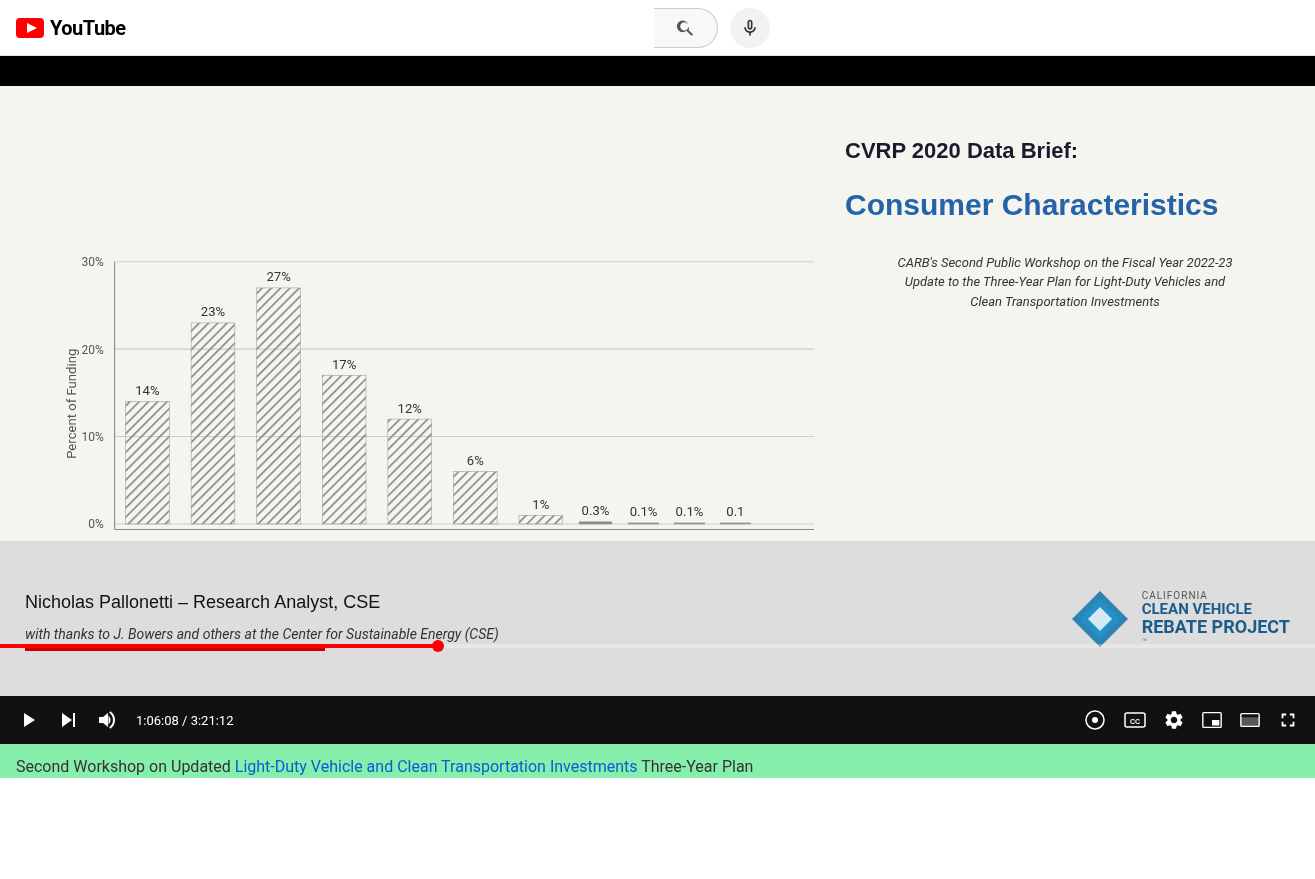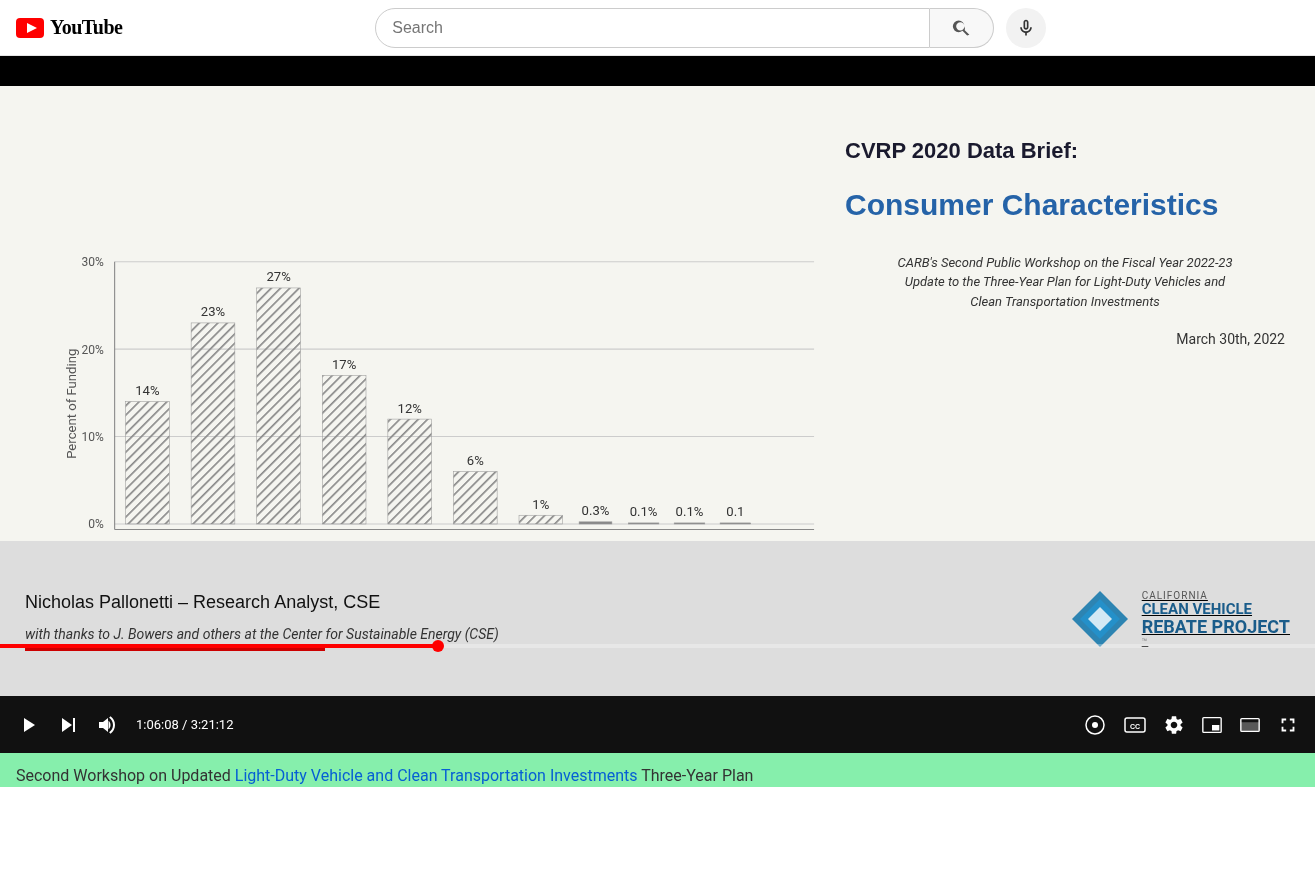--- a/index.html
+++ b/index.html
@@ -20,21 +20,20 @@
       background: #fff;
       border-bottom: 1px solid #e5e5e5;
       position: relative;
       z-index: 10;
     }
     #logo-area {
       display: flex;
       align-items: center;
       gap: 6px;
       flex-shrink: 0;
-      font-family: Liberation Serif, serif;
     }
     #yt-icon {
       width: 28px;
       height: 20px;
     }
     #logo-text {
       font-size: 20px;
       font-weight: 700;
       letter-spacing: -0.5px;
       color: #000;
@@ -269,21 +268,20 @@
       gap: 12px;
       flex-shrink: 0;
     }
     #cvrp-icon {
       width: 60px;
       height: 60px;
     }
     #cvrp-text {
       display: flex;
       flex-direction: column;
-      text-decoration: underline;
     }
     .cvrp-california {
       font-size: 10px;
       color: #555;
       letter-spacing: 1px;
       text-transform: uppercase;
     }
     .cvrp-clean {
       font-size: 15px;
       font-weight: 700;
@@ -328,23 +326,20 @@
 <header id="header">
   <div id="logo-area">
     <svg id="yt-icon" viewBox="0 0 28 20">
       <rect width="28" height="20" rx="4" fill="#FF0000"></rect>
       <polygon points="11,5 21,10 11,15" fill="white"></polygon>
     </svg>
     <span id="logo-text">YouTube</span>
   </div>
 
   <div id="search-area">
-    <div id="search-input-wrap">
-      <input id="search-input" type="text" placeholder="Search" style="">
-    </div>
     <button id="search-btn">
       <svg viewBox="0 0 24 24">
         <path d="M20.87 20.17l-5.59-5.59A7.5 7.5 0 0 0 15 10a7 7 0 1 0-7 7 7.5 7.5 0 0 0 4.58-1.57l5.59 5.59zM5 10a5 5 0 1 1 5 5 5 5 0 0 1-5-5z"></path>
       </svg>
     </button>
     <button id="mic-btn">
       <svg viewBox="0 0 24 24">
         <path d="M12 14c1.66 0 3-1.34 3-3V5c0-1.66-1.34-3-3-3S9 3.34 9 5v6c0 1.66 1.34 3 3 3zm-1-9c0-.55.45-1 1-1s1 .45 1 1v6c0 .55-.45 1-1 1s-1-.45-1-1V5zm6 6c0 2.76-2.24 5-5 5s-5-2.24-5-5H5c0 3.53 2.61 6.43 6 6.92V21h2v-3.08c3.39-.49 6-3.39 6-6.92h-2z"></path>
       </svg>
     </button>
@@ -415,21 +410,20 @@
           <line stroke="#888" stroke-width="1" x1="50" y1="385" x2="690" y2="385"></line>
 
           <text transform="rotate(-90, 15, 270)" x="15" y="270" text-anchor="middle" font-size="12" fill="#555">Percent of Funding</text>
         </svg>
       </div>
 
       <div id="title-area">
         <div class="slide-title-main">CVRP 2020 Data Brief:</div>
         <div class="slide-title-sub">Consumer Characteristics</div>
         <div class="slide-desc">CARB's Second Public Workshop on the Fiscal Year 2022-23<br>Update to the Three-Year Plan for Light-Duty Vehicles and<br>Clean Transportation Investments</div>
-        <div class="slide-date">March 30th, 2022</div>
       </div>
     </div>
 
     <div id="bottom-info" style="position:absolute; bottom:0; left:0; right:0; background:#ddd; padding:15px 25px; display:flex; align-items:center; justify-content:space-between; min-height:155px;">
       <div id="bottom-info-text">
         <div class="presenter-name">Nicholas Pallonetti – Research Analyst, CSE</div>
         <div class="presenter-thanks">with thanks to J. Bowers and others at the Center for Sustainable Energy (CSE)</div>
 
         <div style="width:300px; height:3px; background:#cc0000; margin-top:6px;"></div>
       </div>
@@ -449,21 +443,21 @@
       </div>
     </div>
 
     <div id="progress-area" style="position:absolute; bottom:48px; left:0; right:0; height:4px; background:rgba(255,255,255,0.3); cursor:pointer;">
       <div id="progress-fill" style="height:100%; background:#ff0000; width:33.3%; position:relative;">
         <div id="progress-dot" style="width:12px; height:12px; background:#ff0000; border-radius:50%; position:absolute; right:-6px; top:-4px;"></div>
       </div>
     </div>
   </div>
 
-  <div id="controls-bar" style="background:#111; height:57px; display:flex; align-items:center; padding:0 12px; gap:8px;">
+  <div id="controls-bar" style="background:#111; height:48px; display:flex; align-items:center; padding:0 12px; gap:8px;">
 
     <button class="ctrl-btn">
       <svg width="24" height="24" viewBox="0 0 24 24" fill="white">
         <polygon points="8,5 19,12 8,19"></polygon>
       </svg>
     </button>
 
     <button class="ctrl-btn">
       <svg width="24" height="24" viewBox="0 0 24 24" fill="white">
         <polygon points="6,5 16,12 6,19"></polygon>

